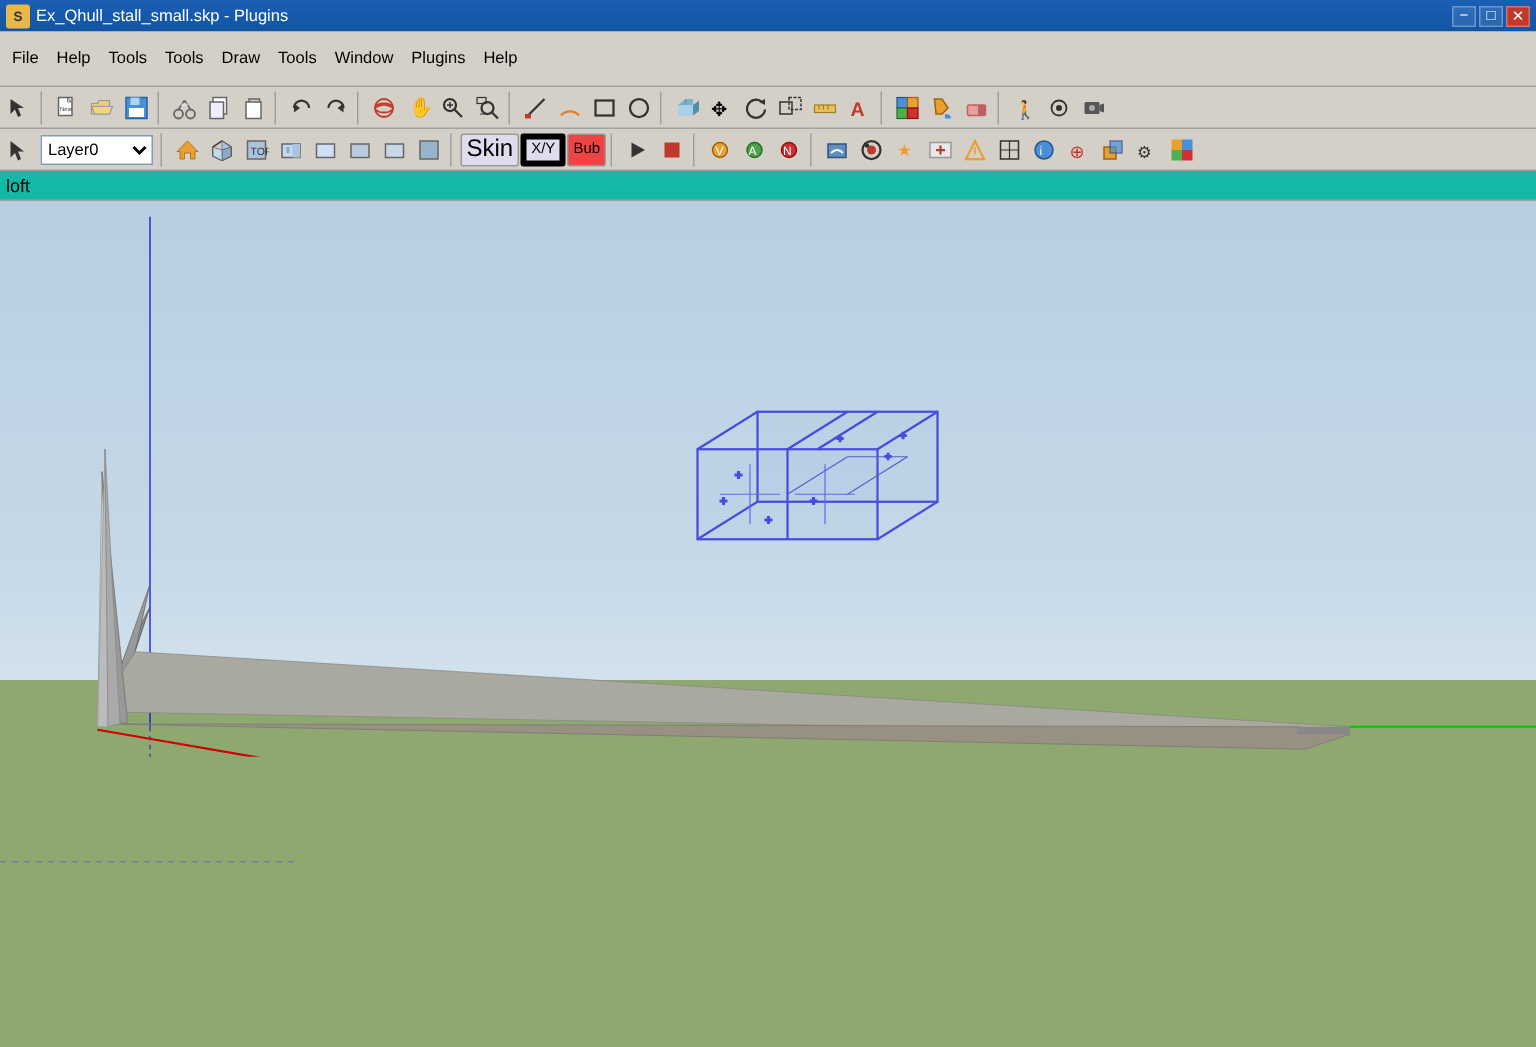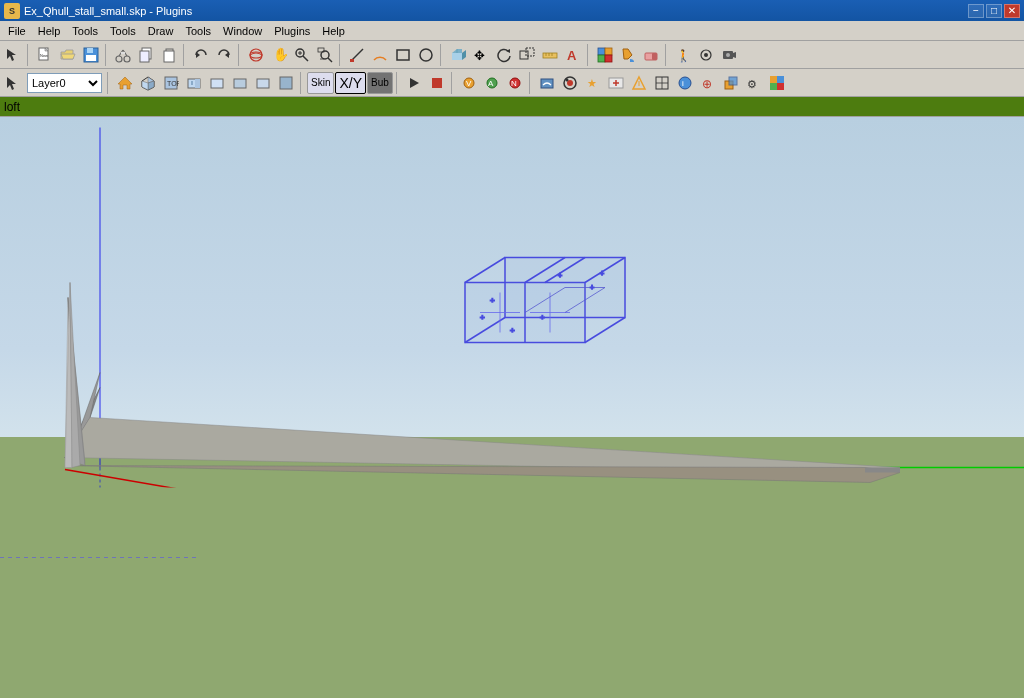--- a/index.html
+++ b/index.html
@@ -23,21 +23,21 @@
     .titlebar-btn { width: 16px; height: 14px; display: flex; align-items: center; justify-content: center; font-size: 10px; cursor: pointer; border: 1px solid rgba(255,255,255,0.3); background: rgba(255,255,255,0.1); color: white; }
     .titlebar-btn.close { background: #c0392b; }
 
     
     #menubar {
       width: 100%;
       height: 20px;
       background: #d4d0c8;
       display: flex;
       align-items: center;
-      padding: 1px 2px;
+      padding: 18px 2px;
       border-bottom: 1px solid #a0a0a0;
     }
     .menu-item {
       padding: 2px 6px;
       cursor: pointer;
       font-size: 11px;
       color: #000;
     }
 
     
@@ -80,21 +80,21 @@
       height: 20px;
       width: 75px;
       border: 1px solid #7f9db9;
       background: white;
     }
 
     
     #loft-label {
       width: 100%;
       height: 20px;
-      background: #4d7c0f;
+      background: #14b8a6;
       display: flex;
       align-items: center;
       padding: 0 4px;
       font-size: 12px;
       border-bottom: 1px solid #a0a0a0;
       color: #000;
     }
 
     
     #viewport {
@@ -414,23 +414,23 @@
       </svg>
   </div>
   <div class="tb-btn">
     <svg width="16" height="16" viewBox="0 0 16 16">
         <rect x="2" y="2" width="12" height="12" fill="#98b4cc" stroke="#666" stroke-width="1"></rect>
       </svg>
   </div>
 
   <div class="tb-sep"></div>
 
-  <div class="tb-btn" style="width:auto; padding:0 3px; background:#dde; border:1px solid #999; font-size:10px; color:#000;">Skin</div>
-  <div class="tb-btn" style="width:auto; padding:0 3px; background:#dde; border:1px solid #000000; font-size:14px; color:#000;">X/Y</div>
-  <div class="tb-btn" style="width:auto; padding:0 3px; background:#737373; border:1px solid #999; font-size:10px; color:#000;">Bub</div>
+  <div class="tb-btn" style="width:auto; padding:0 3px; background:#dde; border:1px solid #999; font-size:16px; color:#000;">Skin</div>
+  <div class="tb-btn" style="width:auto; padding:0 3px; background:#dde; border:4px solid #000000; font-size:10px; color:#000;">X/Y</div>
+  <div class="tb-btn" style="width:auto; padding:0 3px; background:#ef4444; border:1px solid #999; font-size:10px; color:#000;">Bub</div>
 
   <div class="tb-sep"></div>
 
   <div class="tb-btn">
     <svg width="16" height="16" viewBox="0 0 16 16">
         <polygon points="4,3 13,8 4,13" fill="#333"></polygon>
       </svg>
   </div>
   <div class="tb-btn">
     <svg width="16" height="16" viewBox="0 0 16 16">

